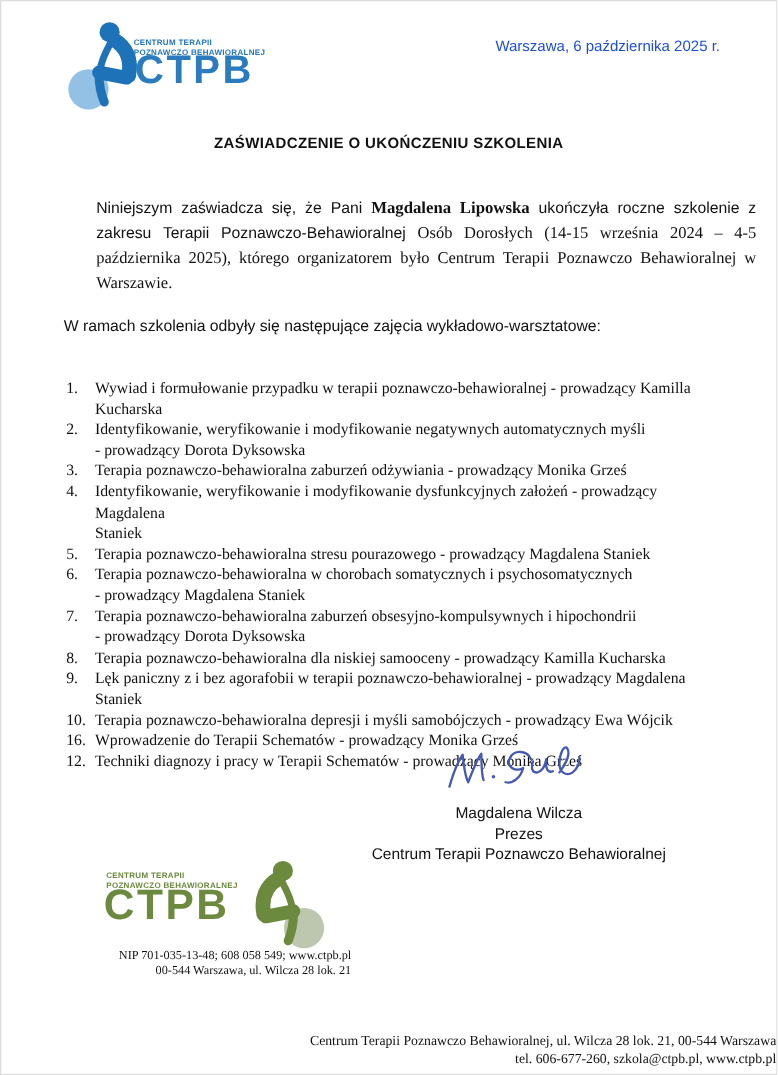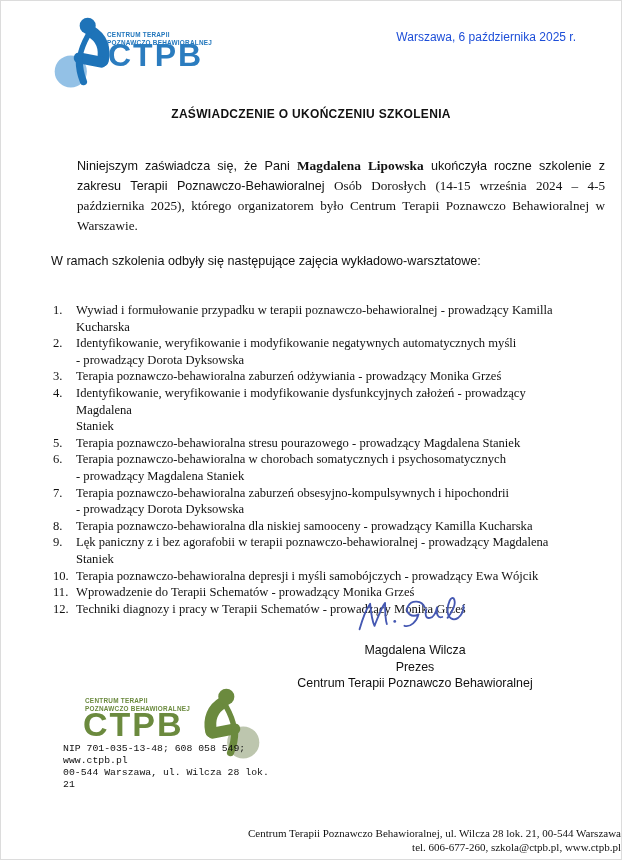--- a/index.html
+++ b/index.html
@@ -15,22 +15,22 @@
   .logo-top .figure-svg{position:absolute;left:0;top:3px;width:66px;height:76px;}
   .logo-org{position:absolute;left:54px;top:20px;font-size:6.4px;font-weight:bold;
             letter-spacing:.25px;line-height:7.6px;color:#2277bd;white-space:nowrap;}
   .logo-acronym{position:absolute;left:55px;top:26px;font-size:32px;font-weight:800;
             letter-spacing:2px;color:#2b7cbf;}
   
   .logo-bottom{position:absolute;left:62px;top:684px;width:218px;height:100px;}
   .logo-bottom .figure-svg{position:absolute;left:132px;top:0;width:66px;height:76px;transform:scaleX(-1);}
   .logo-bottom .logo-org{left:22px;top:12px;color:#6b8a3e;}
   .logo-bottom .logo-acronym{left:20px;top:20px;color:#6b8a3e;font-size:34px;}
-  .logo-contact{position:absolute;left:0;top:58px;width:100%;text-align:left;
-            font-family:Liberation Mono, monospace;font-size:9.8px;line-height:12px;color:#111;}
+  .logo-contact{position:absolute;left:0;top:74px;width:100%;text-align:right;
+            font-family:Liberation Serif, serif;font-size:9.8px;line-height:12px;color:#111;}
 
   
   .date-line{position:absolute;top:29px;right:45px;font-size:12px;color:#1d4ed8;}
 
   
   .doc-title{position:absolute;top:106px;left:0;width:100%;text-align:center;
             font-size:12px;font-weight:bold;letter-spacing:.3px;color:#111;}
 
   
   .intro{position:absolute;left:50px;top:155px;width:528px;font-size:12.6px;
@@ -124,21 +124,21 @@
       </div>
       <div class="list-row">
         <div class="list-num">9.</div>
         <div class="list-text">Lęk paniczny z i bez agorafobii w terapii poznawczo-behawioralnej - prowadzący Magdalena Staniek</div>
       </div>
       <div class="list-row">
         <div class="list-num">10.</div>
         <div class="list-text">Terapia poznawczo-behawioralna depresji i myśli samobójczych - prowadzący Ewa Wójcik</div>
       </div>
       <div class="list-row">
-        <div class="list-num">11.</div>
+        <div class="list-num">16.</div>
         <div class="list-text">Wprowadzenie do Terapii Schematów - prowadzący Monika Grześ</div>
       </div>
       <div class="list-row">
         <div class="list-num">12.</div>
         <div class="list-text">Techniki diagnozy i pracy w Terapii Schematów - prowadzący Monika Grześ</div>
       </div>
     </div>
 
   <div class="sign-block">
     <svg class="sign-scribble" viewBox="0 0 150 52">

